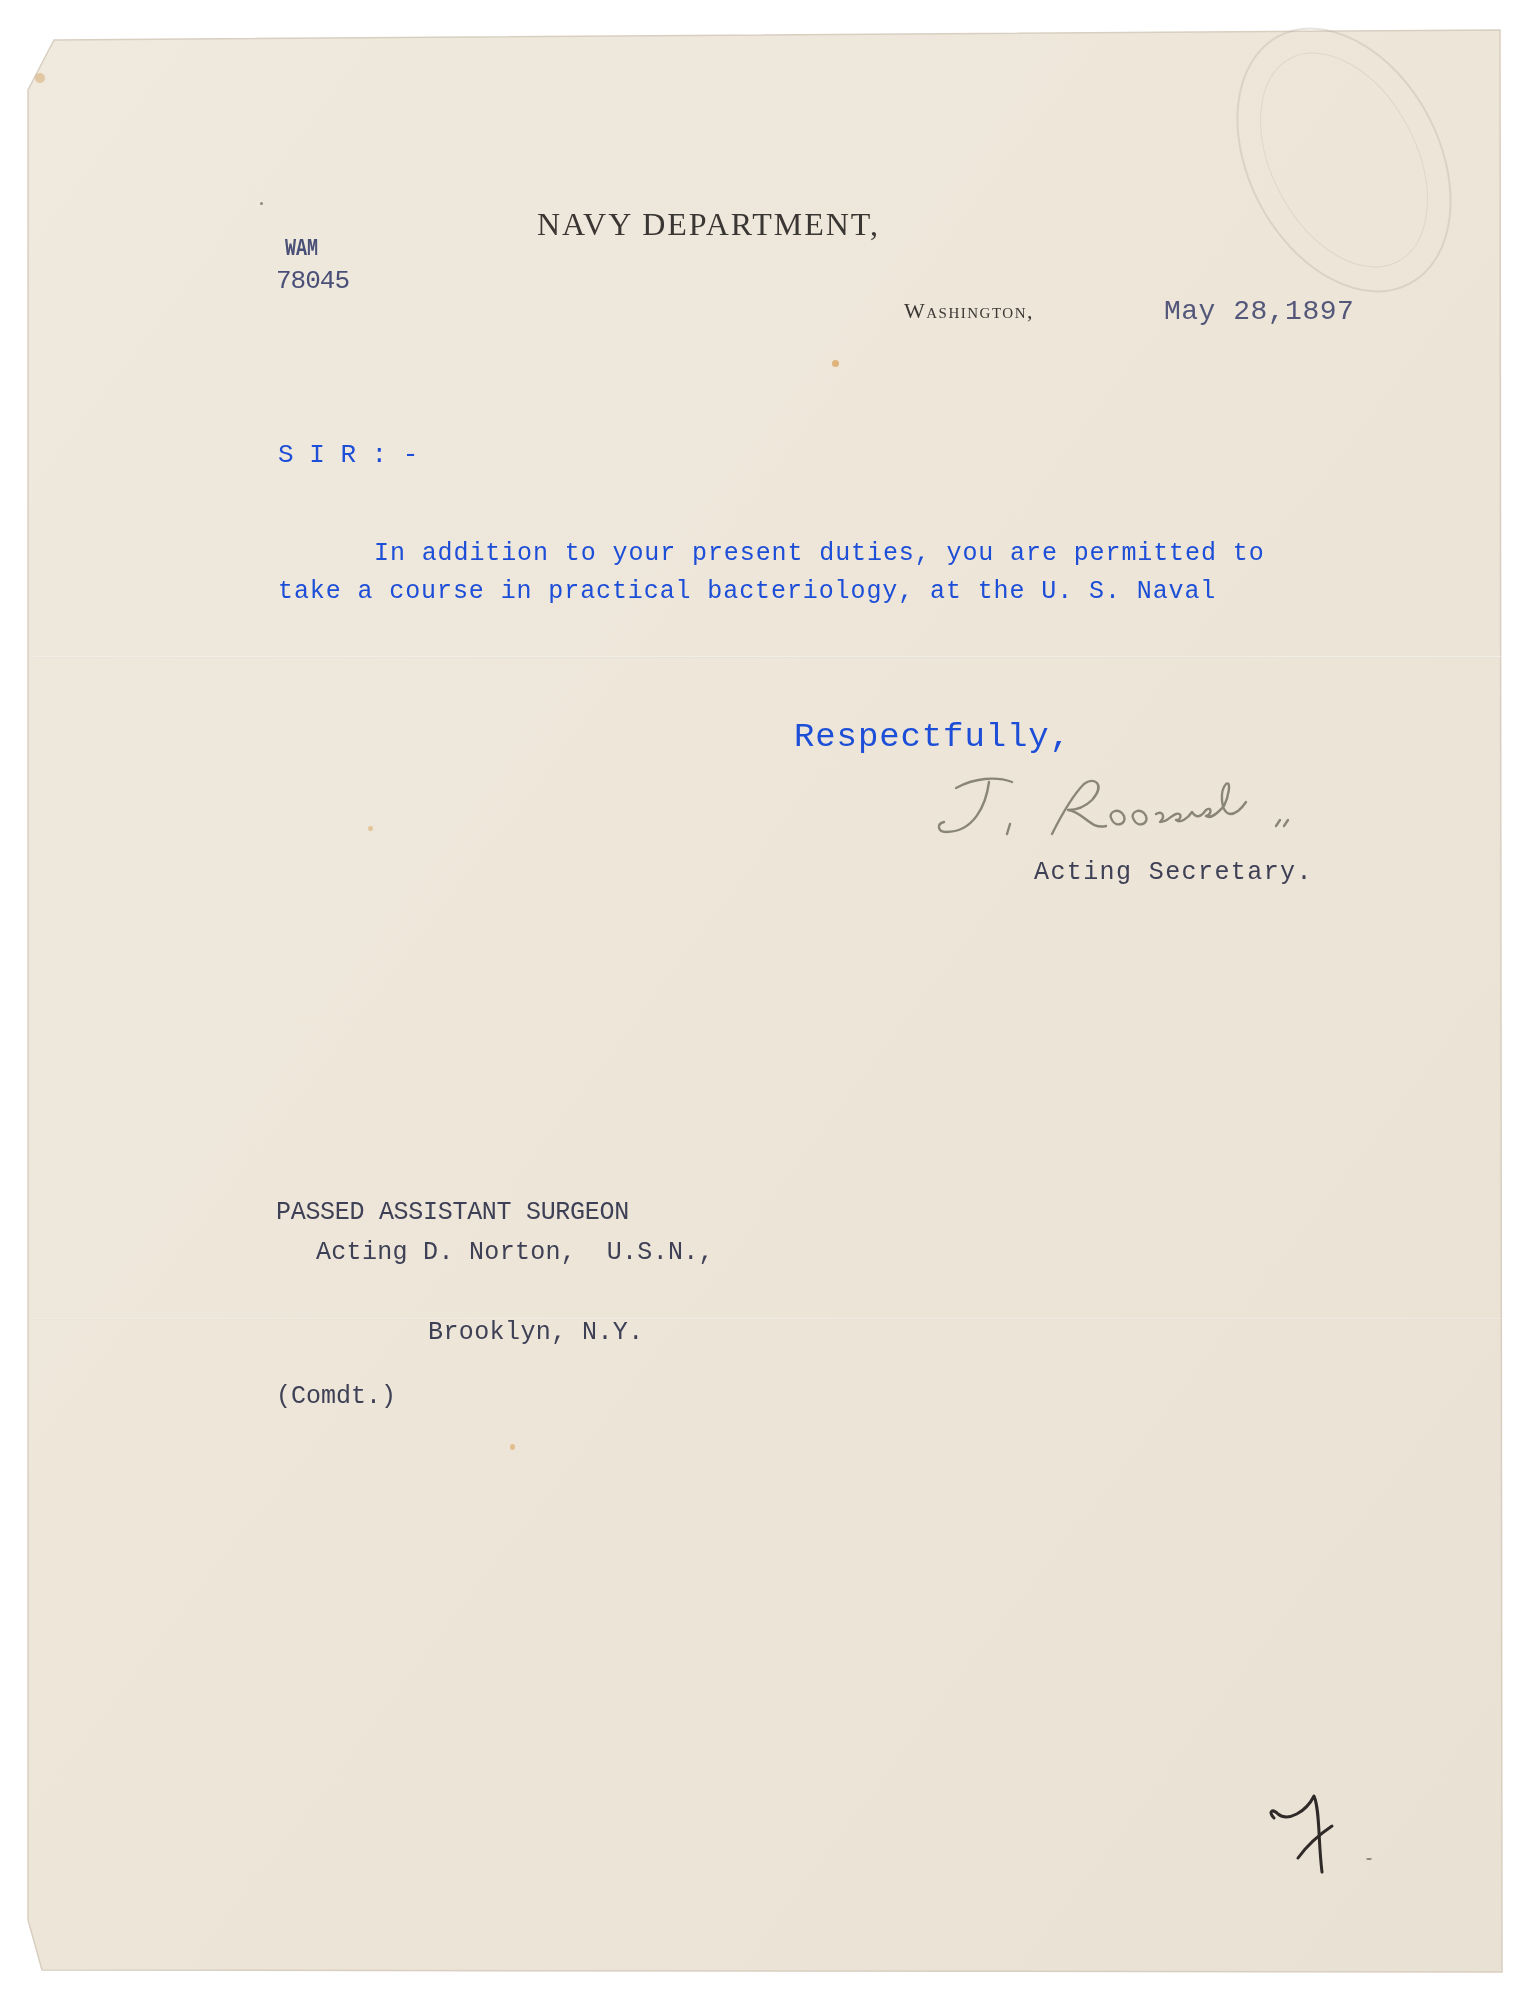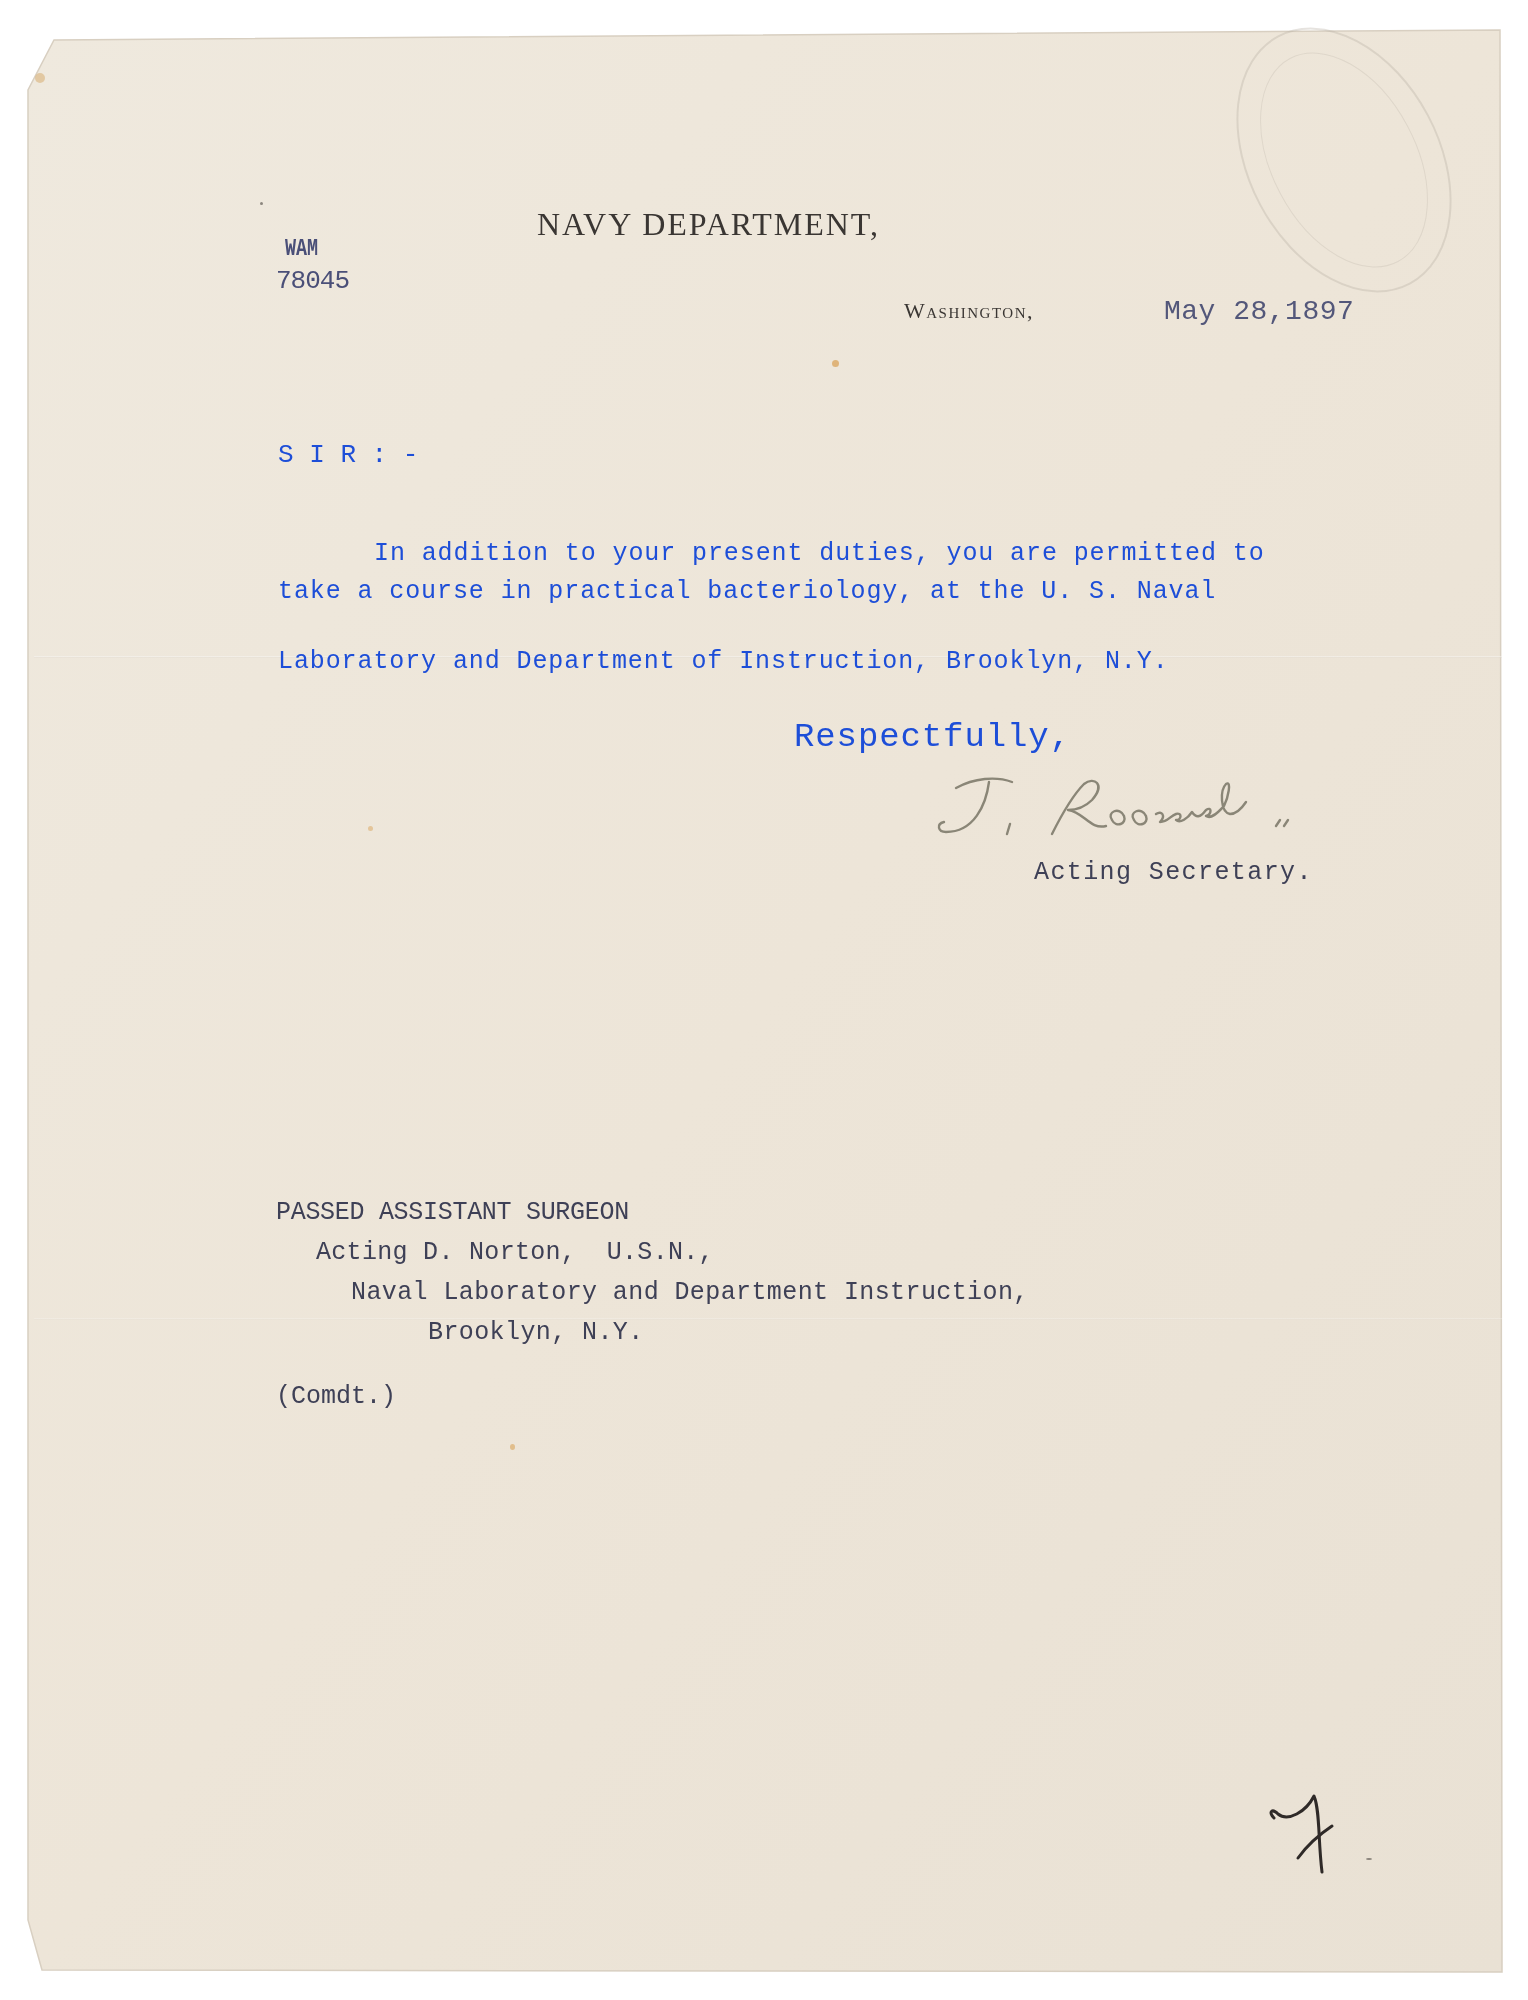--- a/index.html
+++ b/index.html
@@ -85,21 +85,20 @@
 
   <div class="abs stamp-code" style="left:281px; top:236px; font-size:23px; font-weight:bold; transform: scaleX(0.8); transform-origin:left;">WAM</div>
   <div class="abs stamp-code" style="left:272px; top:266px; font-size:26px; letter-spacing:-1px;">78045</div>
 
   <div class="abs typed" style="left:1160px; top:296px; font-size:28px; letter-spacing:0.5px; color:#53577a;">May 28,1897</div>
 
   <div class="abs typed" style="left:274px; top:440px; font-size:26px;">S I R : -</div>
 
   <div class="abs typed" style="left:370px; top:507px; font-size:25px; letter-spacing:0.9px;margin-top:32px;">In addition to your present duties, you are permitted to</div>
   <div class="abs typed" style="left:274px; top:577px; font-size:25px; letter-spacing:0.9px;">take a course in practical bacteriology, at the U. S. Naval</div>
-  <div class="abs typed" style="left:274px; top:647px; font-size:25px; letter-spacing:0.9px;">Laboratory and Department of Instruction, Brooklyn, N.Y.</div>
 
   <div class="abs typed" style="left:790px; top:718px; font-size:34px; letter-spacing:0.9px;">Respectfully,</div>
 
   <svg class="abs" style="left:930px; top:770px;" width="440" height="80" viewBox="0 0 440 80">
     <g fill="none" stroke="#8a8677" stroke-width="2.4" stroke-linecap="round" stroke-linejoin="round">
 
       <path d="M22 18 C 40 8, 62 6, 78 12"></path>
       <path d="M55 12 C 52 35, 40 62, 12 62 C 4 62, 2 54, 10 52"></path>
       <path d="M76 54 l -3 10"></path>
 
@@ -111,21 +110,20 @@
       <path d="M222 44 c 6 -4, 10 2, 4 8 c 8 0, 10 -6, 16 -8 c 6 -2, 6 6, 0 6 c 4 4, 12 -2, 16 -8 c 4 6, 8 6, 14 -2 c 6 -4, 6 4, 0 6 c 6 4, 14 -6, 18 -10 c 4 -8, 8 -26, 2 -22 c -6 6, -6 28, 4 30 c 6 0, 12 -6, 16 -12"></path>
       <path d="M342 56 l 4 -6"></path>
       <path d="M350 56 l 4 -6"></path>
     </g>
   </svg>
 
   <div class="abs typed typed-dark" style="left:1030px; top:858px; font-size:25px; letter-spacing:1.4px; font-weight:normal;">Acting Secretary.</div>
 
   <div class="abs typed typed-dark" style="left:272px; top:1198px; font-size:25px; letter-spacing:-0.3px;">PASSED ASSISTANT SURGEON</div>
   <div class="abs typed typed-dark" style="left:312px; top:1238px; font-size:25px; letter-spacing:0.3px;">Acting D. Norton,  U.S.N.,</div>
-  <div class="abs typed typed-dark" style="left:347px; top:1278px; font-size:25px; letter-spacing:0.4px;">Naval Laboratory and Department Instruction,</div>
   <div class="abs typed typed-dark" style="left:424px; top:1318px; font-size:25px; letter-spacing:0.4px;">Brooklyn, N.Y.</div>
 
   <div class="abs typed typed-dark" style="left:272px; top:1382px; font-size:25px;">(Comdt.)</div>
 
   <svg class="abs" style="left:1262px; top:1790px;" width="80" height="90" viewBox="0 0 80 90">
     <g fill="none" stroke="#2f2a28" stroke-width="3" stroke-linecap="round" stroke-linejoin="round">
       <path d="M8 28 C 2 22, 6 18, 12 24 C 22 32, 40 22, 48 6 C 54 20, 52 50, 56 82"></path>
       <path d="M32 68 C 42 54, 54 44, 66 36"></path>
     </g>
   </svg>

